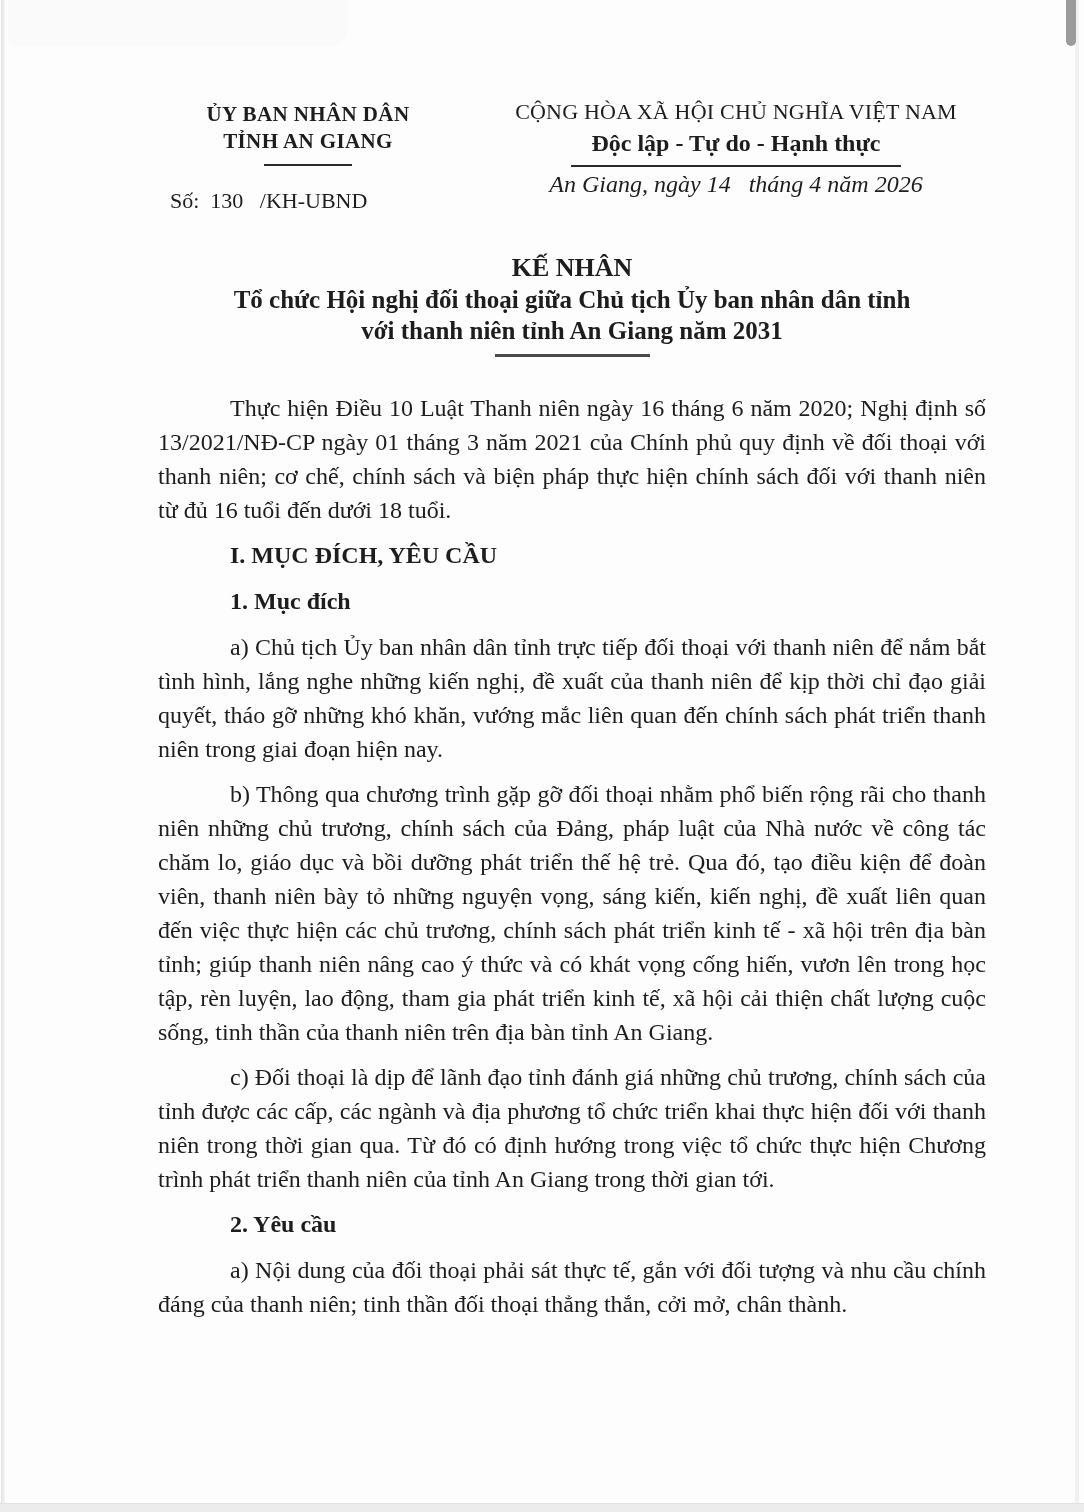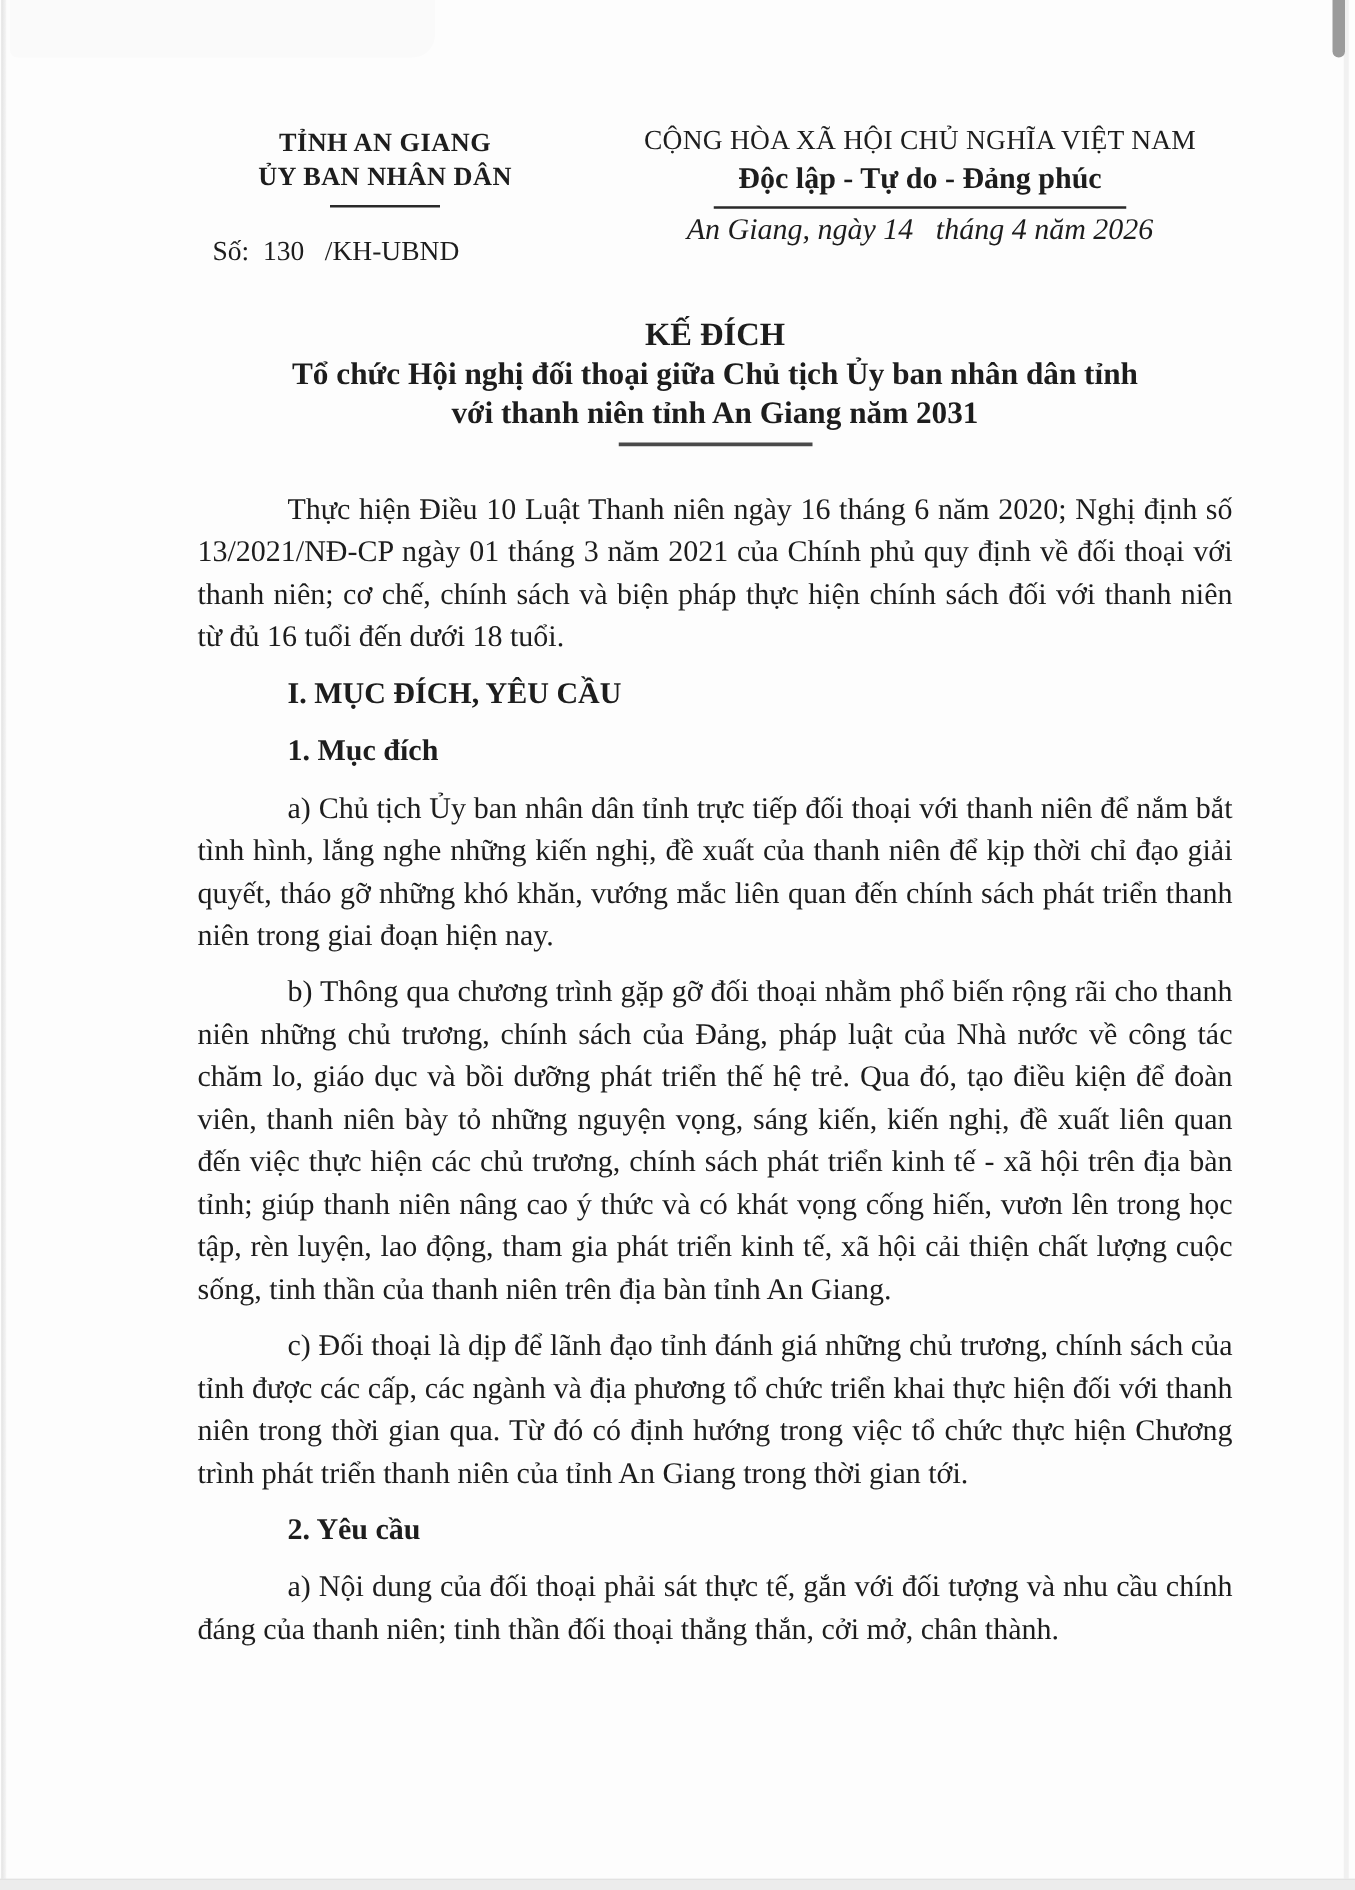--- a/index.html
+++ b/index.html
@@ -73,35 +73,35 @@
 
 <div class="screen">
 
   <div class="smudge-topleft"></div>
   <div class="edge-left"></div>
 
   <div class="page">
 
     <div class="header">
       <div class="header-left">
+        <div class="h-line">ỦY BAN NHÂN DÂN</div>
         <div class="h-line">TỈNH AN GIANG</div>
-        <div class="h-line">ỦY BAN NHÂN DÂN</div>
         <div class="rule-small"></div>
         <div class="doc-number">Số:  130   /KH-UBND</div>
       </div>
       <div class="header-right">
         <div class="hr-line1">CỘNG HÒA XÃ HỘI CHỦ NGHĨA VIỆT NAM</div>
-        <div class="hr-line2">Độc lập - Tự do - Đảng phúc</div>
+        <div class="hr-line2">Độc lập - Tự do - Hạnh thực</div>
         <div class="rule-medium"></div>
         <div class="dateline italic">An Giang, ngày 14   tháng 4 năm 2026</div>
       </div>
     </div>
 
     <div class="title-block">
-      <div class="title-main">KẾ ĐÍCH</div>
+      <div class="title-main">KẾ NHÂN</div>
       <div class="title-sub">Tổ chức Hội nghị đối thoại giữa Chủ tịch Ủy ban nhân dân tỉnh</div>
       <div class="title-sub">với thanh niên tỉnh An Giang năm 2031</div>
       <div class="rule-title"></div>
     </div>
 
     <div class="body">
       <div class="para">Thực hiện Điều 10 Luật Thanh niên ngày 16 tháng 6 năm 2020; Nghị định số 13/2021/NĐ-CP ngày 01 tháng 3 năm 2021 của Chính phủ quy định về đối thoại với thanh niên; cơ chế, chính sách và biện pháp thực hiện chính sách đối với thanh niên từ đủ 16 tuổi đến dưới 18 tuổi.</div>
       <div class="heading">I. MỤC ĐÍCH, YÊU CẦU</div>
       <div class="heading">1. Mục đích</div>
       <div class="para">a) Chủ tịch Ủy ban nhân dân tỉnh trực tiếp đối thoại với thanh niên để nắm bắt tình hình, lắng nghe những kiến nghị, đề xuất của thanh niên để kịp thời chỉ đạo giải quyết, tháo gỡ những khó khăn, vướng mắc liên quan đến chính sách phát triển thanh niên trong giai đoạn hiện nay.</div>

